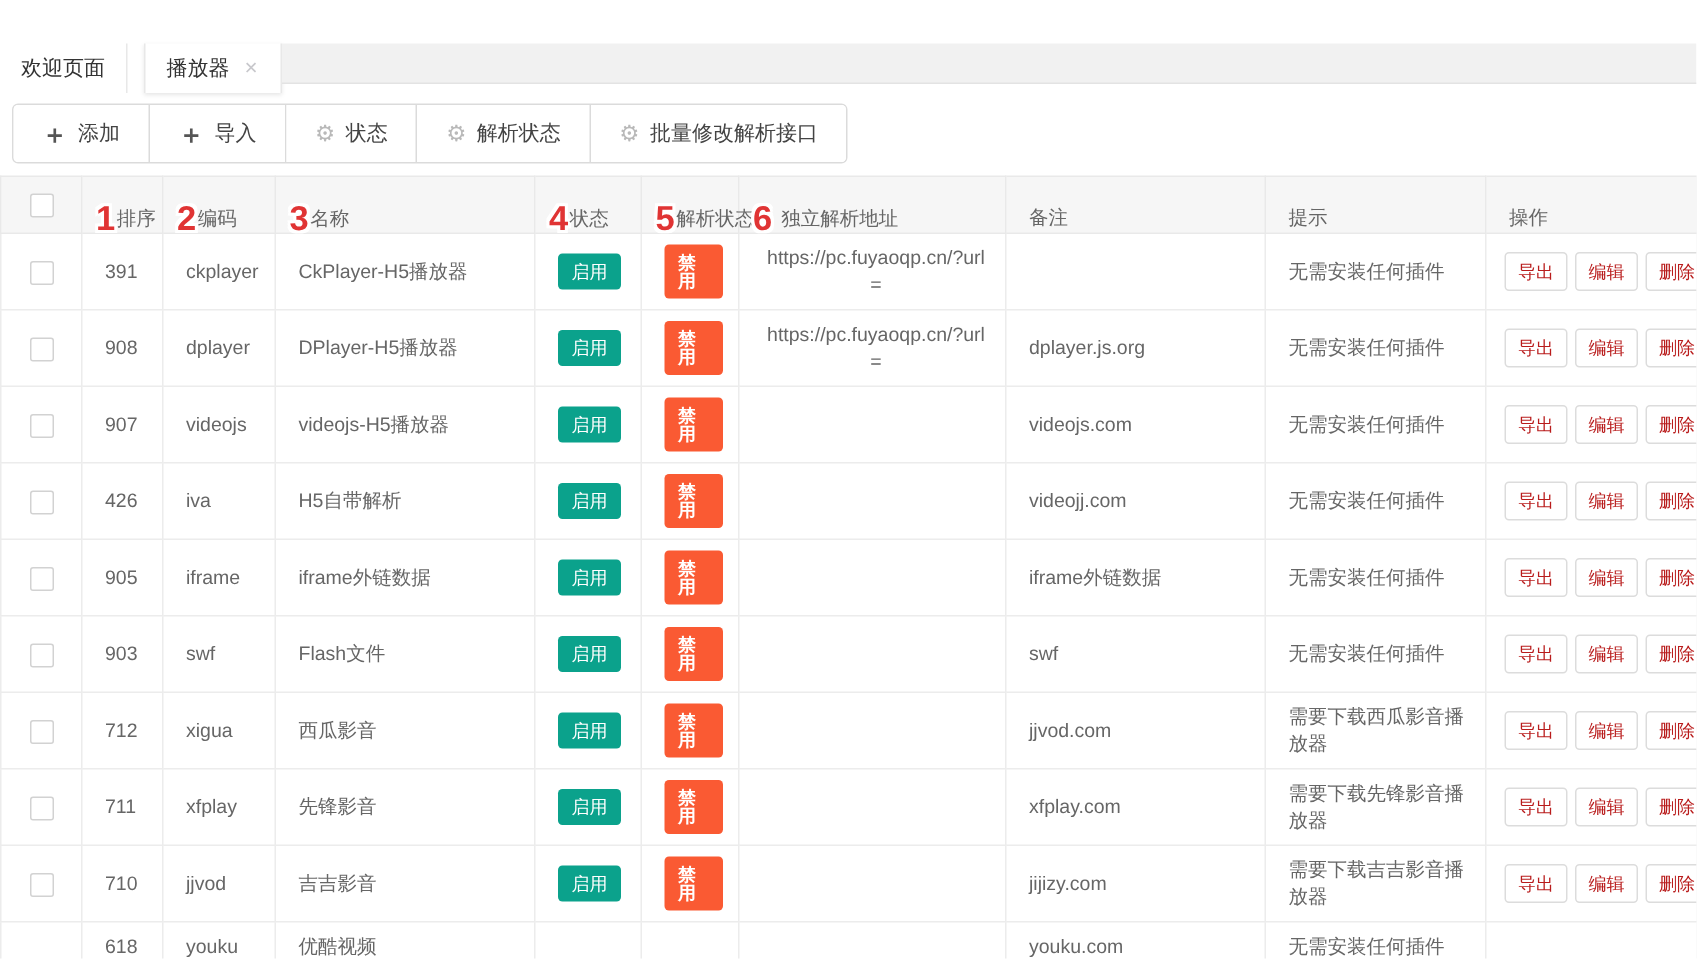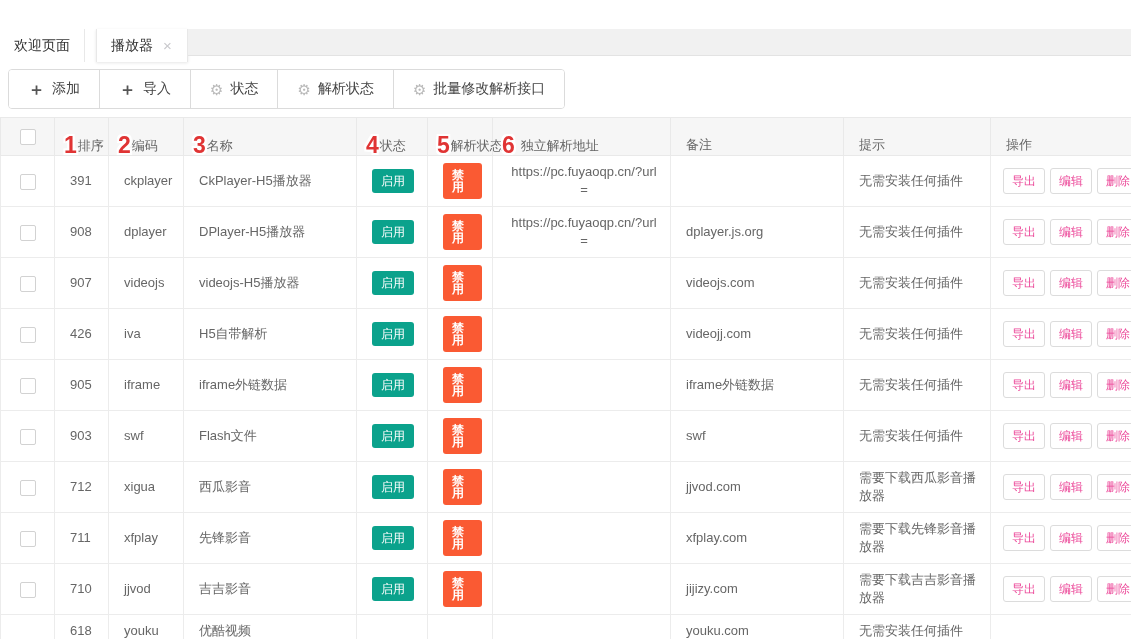--- a/index.html
+++ b/index.html
@@ -61,21 +61,21 @@
   .badge {
     display: inline-block; padding: 6px 9px; border-radius: 3px;
     color: #fff; font-size: 12px; line-height: 1; cursor: pointer;
   }
   .badge.on  { background: var(--c-on); }
   .badge.off { background: var(--c-off); font-weight: bold; }
   td.col-actions { padding-left: 12px; white-space: nowrap; }
   .abtn {
     display: inline-block; padding: 5px 8px; margin-right: 5px;
     background: #fff; border: 1px solid #dcdcdc; border-radius: 3px;
-    font-size: 12px; color: #ec4899; cursor: pointer; font-family: inherit; line-height: 1.2;
+    font-size: 12px; color: #b91c1c; cursor: pointer; font-family: inherit; line-height: 1.2;
   }
   .annot {
     display: inline-block; color: var(--c-annot);
     font-size: 23px; font-weight: bold; line-height: 20px;
     margin: 0 1px 0 -6px; vertical-align: -3px;
     text-shadow: -2px -2px 0 #fff, 2px -2px 0 #fff, -2px 2px 0 #fff, 2px 2px 0 #fff,
                  -2px 0 0 #fff, 2px 0 0 #fff, 0 -2px 0 #fff, 0 2px 0 #fff;
   }
   .annot.sp { margin-right: 6px; }
 </style>

